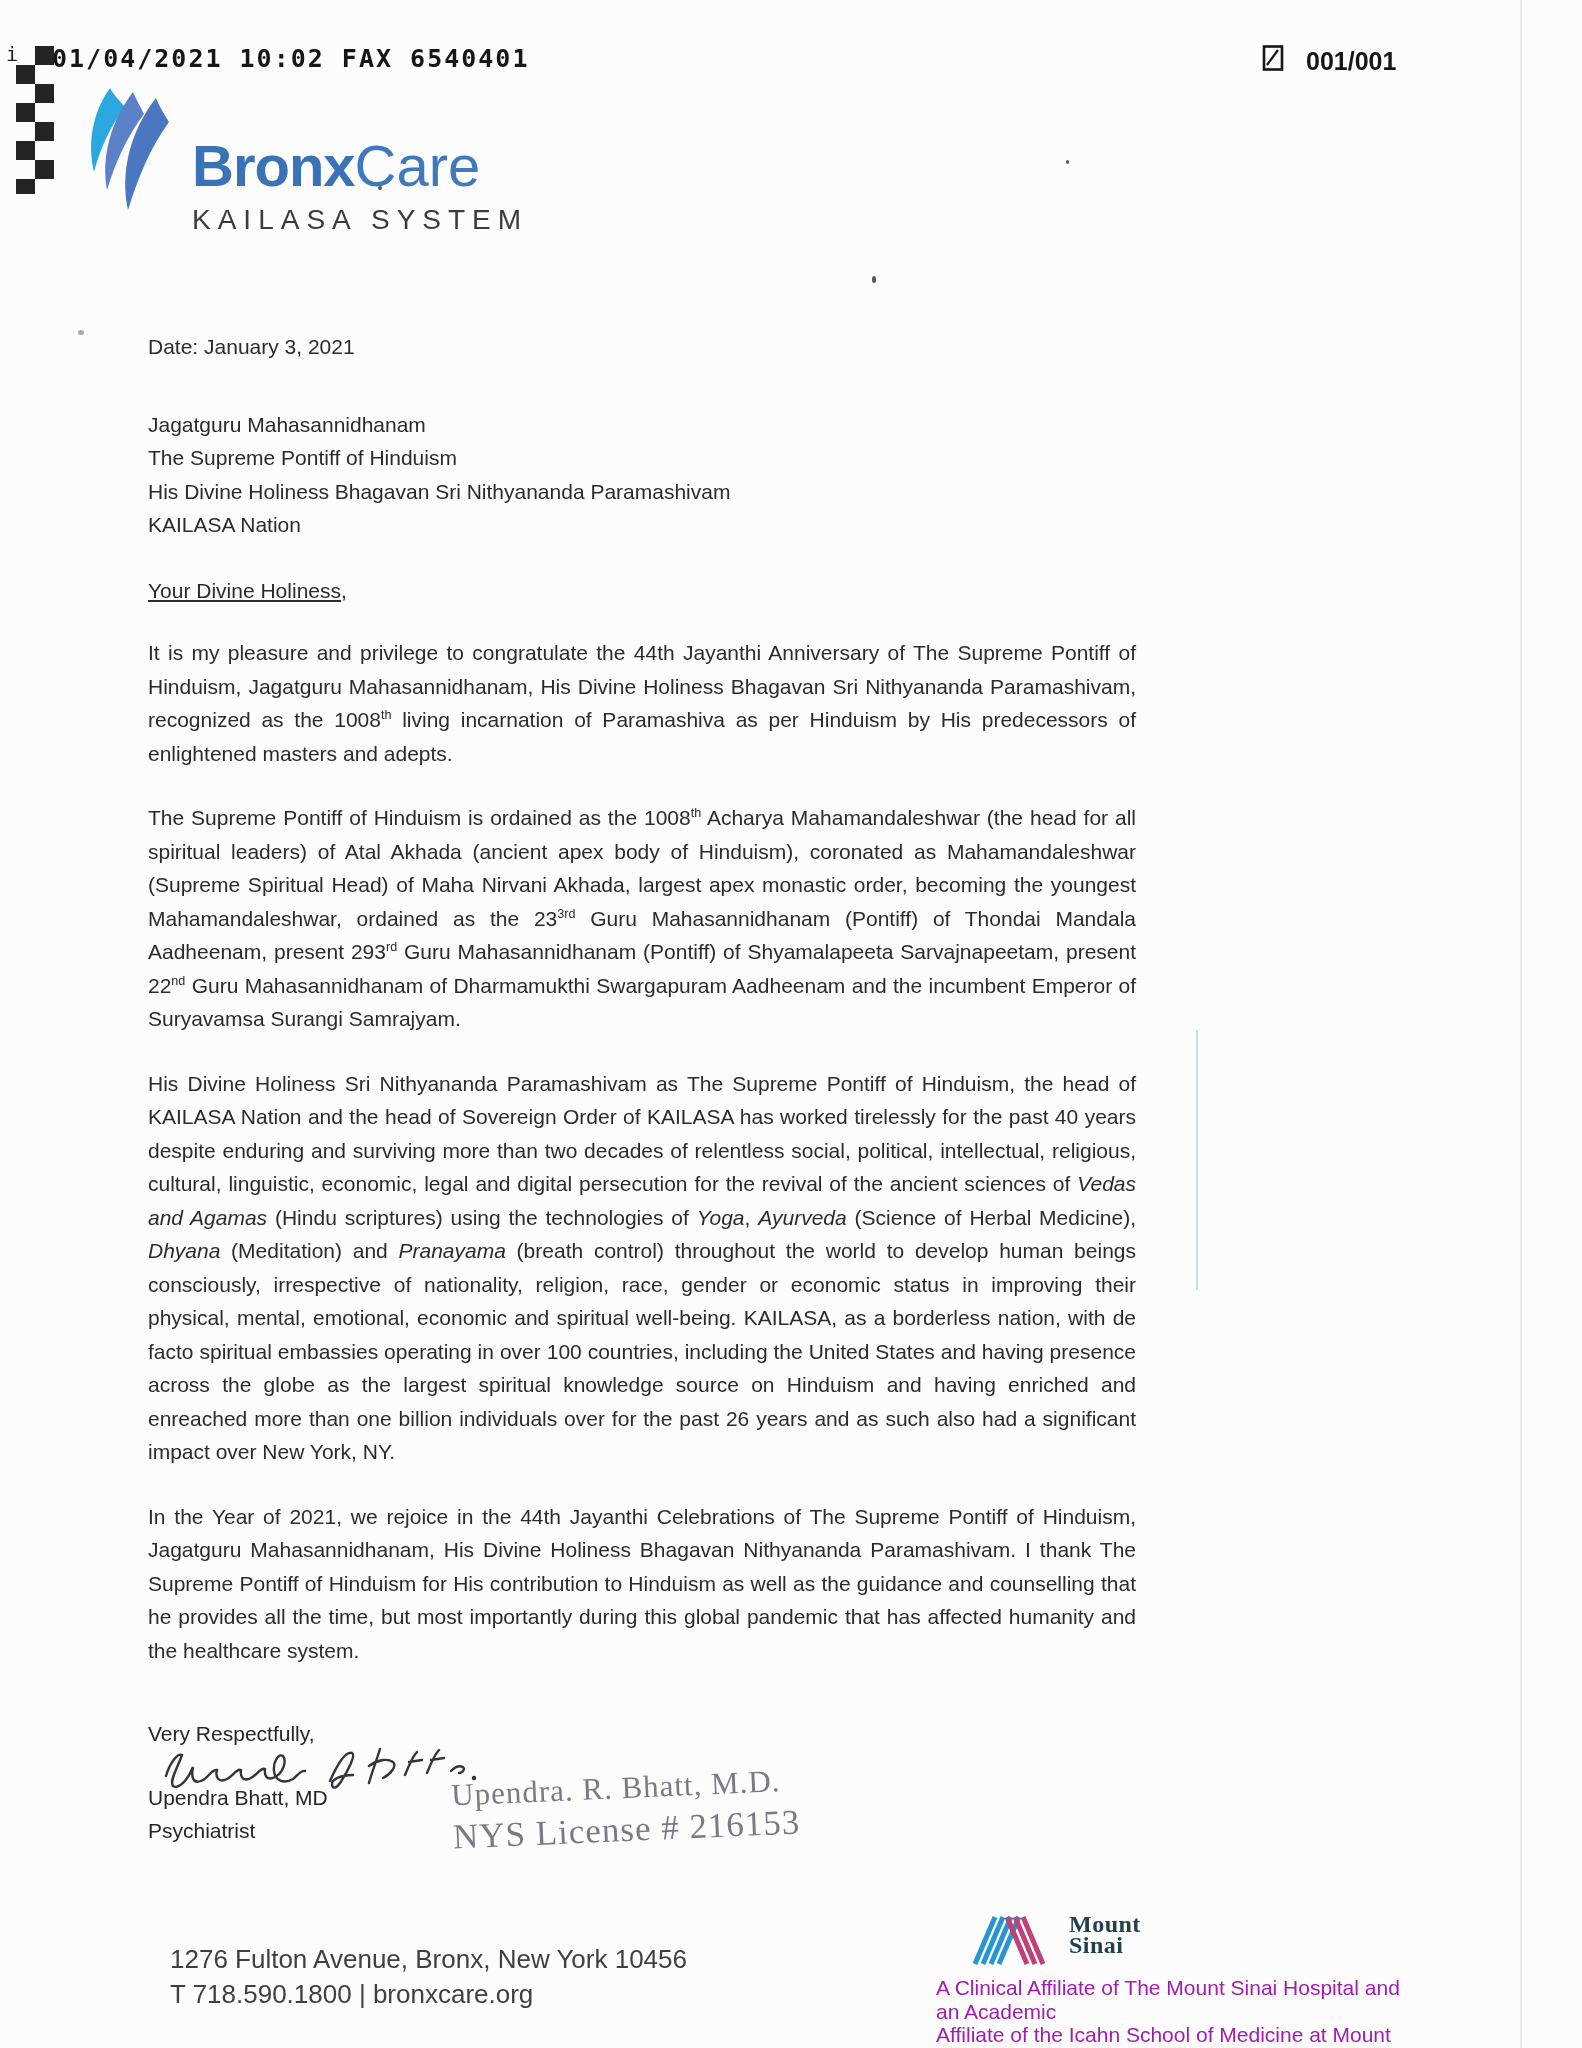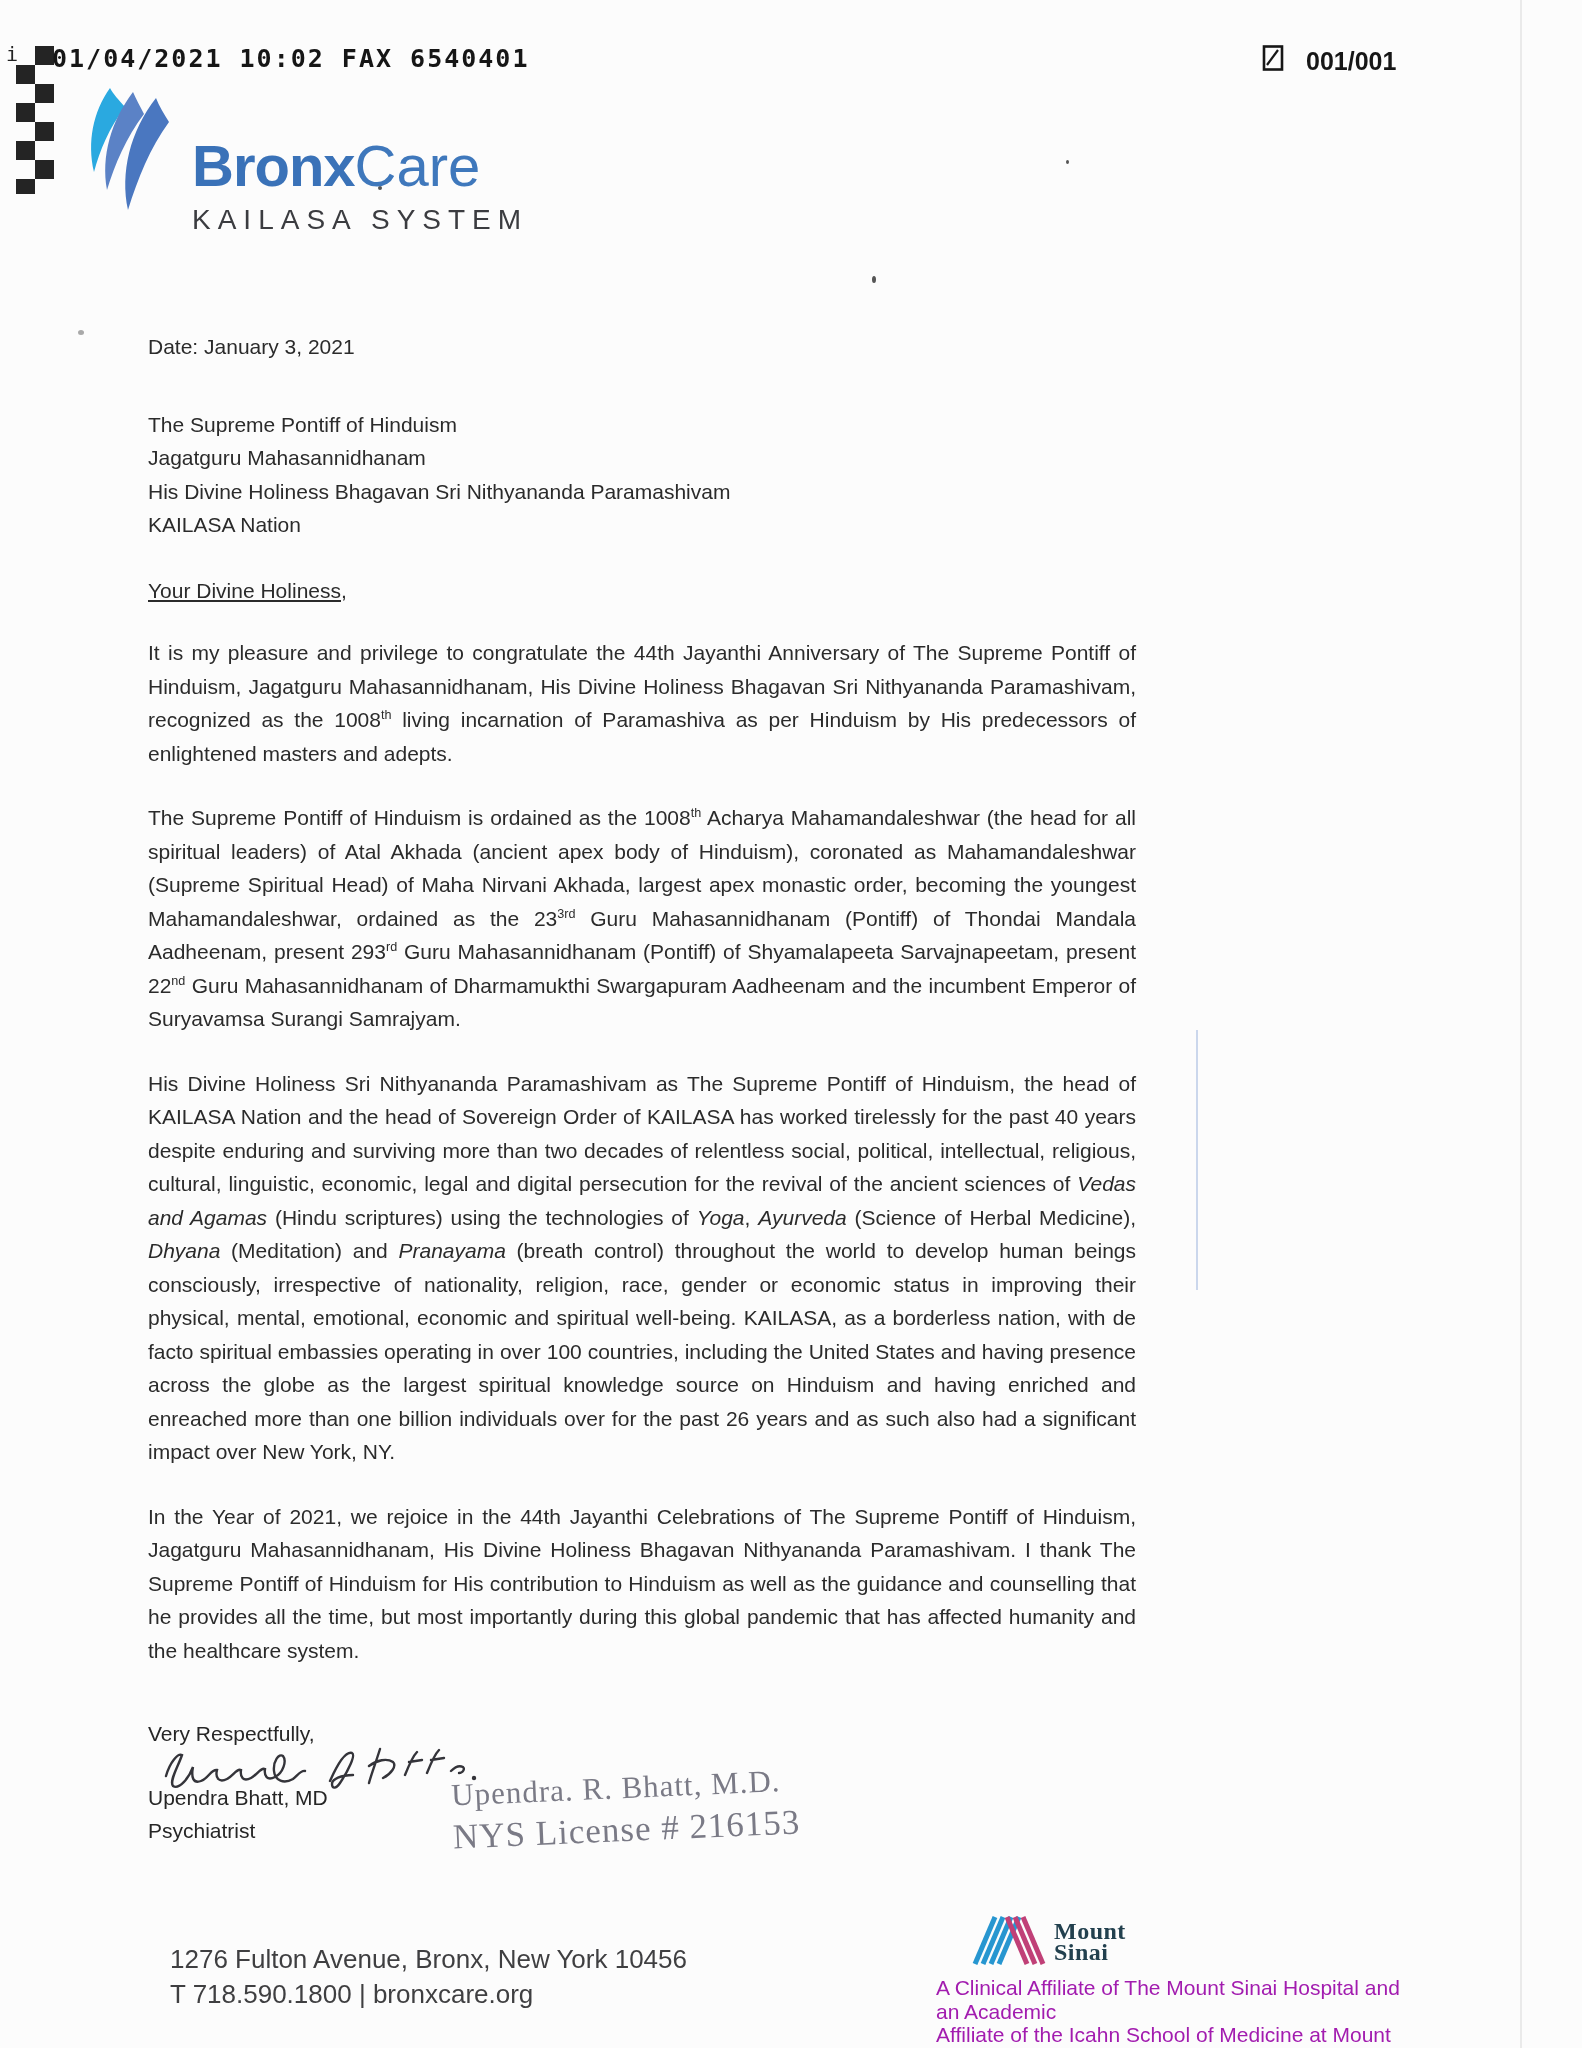--- a/index.html
+++ b/index.html
@@ -50,21 +50,21 @@
   .signer-title{position:absolute;left:0;top:97px;font-size:21px;}
   .stamp{
     position:absolute;left:452px;top:1770px;transform:rotate(-2.5deg);
     font-family:"Liberation Serif",serif;color:#70707c;opacity:.92;
   }
   .stamp-line1{font-size:31px;letter-spacing:1px;}
   .stamp-line2{font-size:35px;margin-top:4px;letter-spacing:1px;}
   
   .footer-left{position:absolute;left:170px;top:1942px;font-size:26px;color:#3f3f41;line-height:35px;}
   .ms-block{position:absolute;left:936px;top:1914px;width:470px;}
-  .ms-logo{display:flex;align-items:center;gap:6px;margin-left:34px;}
+  .ms-logo{display:flex;gap:21px;margin-left:34px;}
   .ms-name{font-family:"Liberation Serif",serif;font-weight:700;font-size:24px;line-height:21px;color:#22404e;letter-spacing:.5px;}
   .ms-text{margin-top:6px;font-size:21px;line-height:23.5px;color:#a21caf;}
   
   .edge-line{position:absolute;left:1520px;top:0;width:2px;height:2048px;background:rgba(0,0,0,.07);}
   .blue-line{position:absolute;left:1196px;top:1030px;width:2px;height:260px;background:rgba(90,130,200,.30);}
   .speck{position:absolute;background:#555;border-radius:50%;}
 </style>
 </head>
 <body>
 
@@ -96,22 +96,22 @@
   </svg>
 </div>
 <div class="brand">
   <div class="brand-name"><span>Bronx</span><span class="care">Care</span></div>
   <div class="brand-sub">KAILASA SYSTEM</div>
 </div>
 
 <div class="letter">
   <div class="date-line">Date: January 3, 2021</div>
   <div class="recipient">
+    <div>Jagatguru Mahasannidhanam</div>
     <div>The Supreme Pontiff of Hinduism</div>
-    <div>Jagatguru Mahasannidhanam</div>
     <div>His Divine Holiness Bhagavan Sri Nithyananda Paramashivam</div>
     <div>KAILASA Nation</div>
   </div>
   <div class="salutation">Your Divine Holiness,</div>
   <p class="para"><span>It is my pleasure and privilege to congratulate the 44th Jayanthi Anniversary of The Supreme Pontiff of Hinduism, Jagatguru Mahasannidhanam, His Divine Holiness Bhagavan Sri Nithyananda Paramashivam, recognized as the 1008</span><sup>th</sup><span> living incarnation of Paramashiva as per Hinduism by His predecessors of enlightened masters and adepts.</span></p>
   <p class="para"><span>The Supreme Pontiff of Hinduism is ordained as the 1008</span><sup>th</sup><span> Acharya Mahamandaleshwar (the head for all spiritual leaders) of Atal Akhada (ancient apex body of Hinduism), coronated as Mahamandaleshwar (Supreme Spiritual Head) of Maha Nirvani Akhada, largest apex monastic order, becoming the youngest Mahamandaleshwar, ordained as the 23</span><sup>3rd</sup><span> Guru Mahasannidhanam (Pontiff) of Thondai Mandala Aadheenam, present 293</span><sup>rd</sup><span> Guru Mahasannidhanam (Pontiff) of Shyamalapeeta Sarvajnapeetam, present 22</span><sup>nd</sup><span> Guru Mahasannidhanam of Dharmamukthi Swargapuram Aadheenam and the incumbent Emperor of Suryavamsa Surangi Samrajyam.</span></p>
   <p class="para"><span>His Divine Holiness Sri Nithyananda Paramashivam as The Supreme Pontiff of Hinduism, the head of KAILASA Nation and the head of Sovereign Order of KAILASA has worked tirelessly for the past 40 years despite enduring and surviving more than two decades of relentless social, political, intellectual, religious, cultural, linguistic, economic, legal and digital persecution for the revival of the ancient sciences of </span><span class="it">Vedas and Agamas</span><span> (Hindu scriptures) using the technologies of </span><span class="it">Yoga</span><span>, </span><span class="it">Ayurveda</span><span> (Science of Herbal Medicine), </span><span class="it">Dhyana</span><span> (Meditation) and </span><span class="it">Pranayama</span><span> (breath control) throughout the world to develop human beings consciously, irrespective of nationality, religion, race, gender or economic status in improving their physical, mental, emotional, economic and spiritual well-being. KAILASA, as a borderless nation, with de facto spiritual embassies operating in over 100 countries, including the United States and having presence across the globe as the largest spiritual knowledge source on Hinduism and having enriched and enreached more than one billion individuals over for the past 26 years and as such also had a significant impact over New York, NY.</span></p>
   <p class="para"><span>In the Year of 2021, we rejoice in the 44th Jayanthi Celebrations of The Supreme Pontiff of Hinduism, Jagatguru Mahasannidhanam, His Divine Holiness Bhagavan Nithyananda Paramashivam. I thank The Supreme Pontiff of Hinduism for His contribution to Hinduism as well as the guidance and counselling that he provides all the time, but most importantly during this global pandemic that has affected humanity and the healthcare system.</span></p>
 </div>
 

